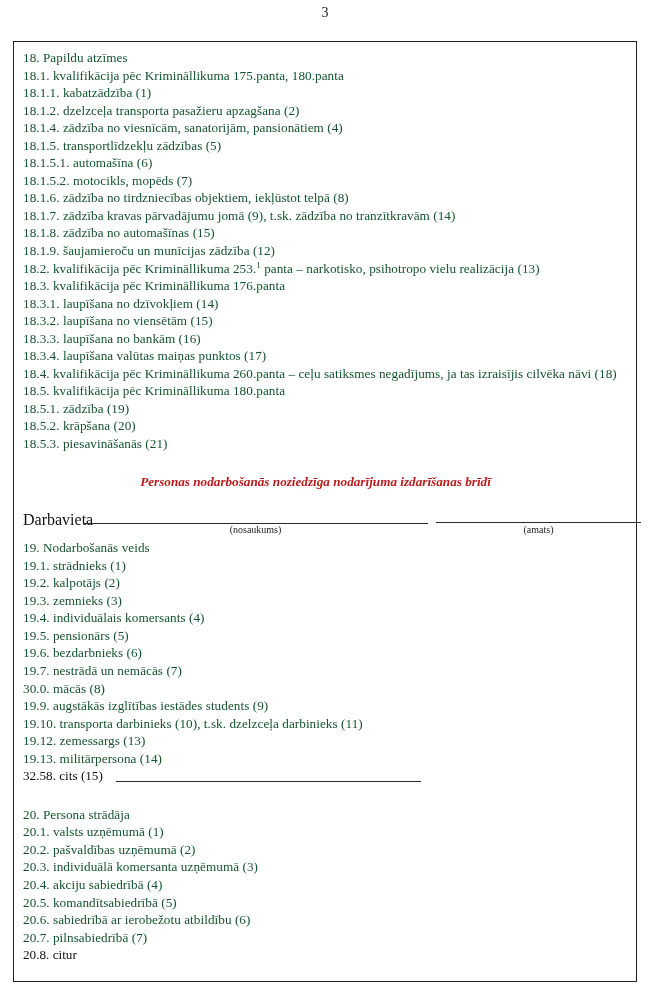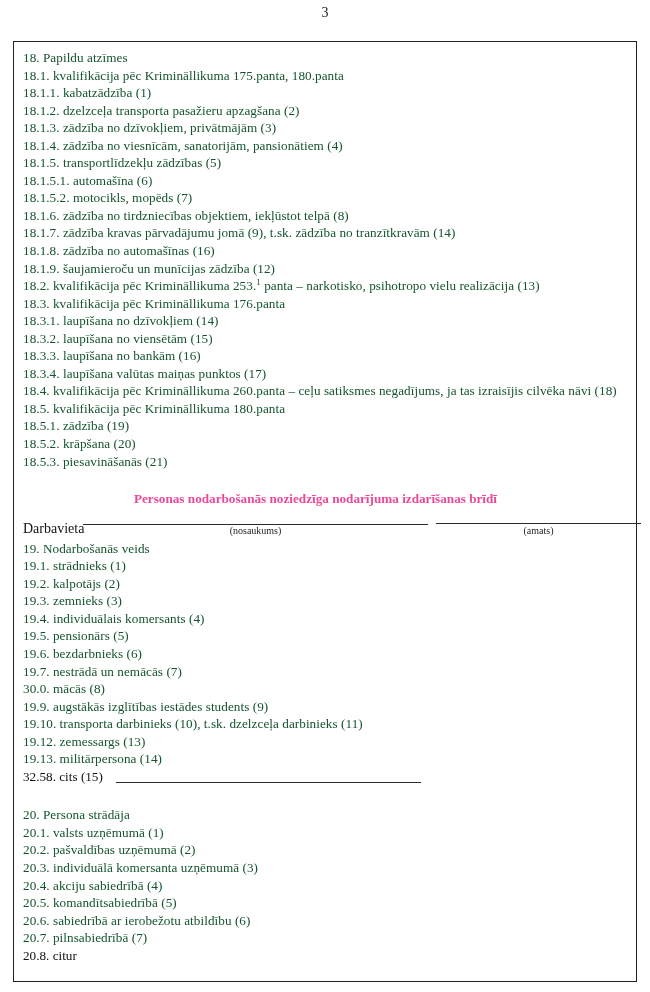--- a/index.html
+++ b/index.html
@@ -64,34 +64,36 @@
     line-height: 0;
   }
 
   
   .heading {
     font-size: 13.2px;
     line-height: 17.55px;
     font-weight: bold;
     text-align: center;
     margin-top: 20px;
+    margin-bottom: 17px;
     padding-right: 20px;
-    color: #ec4899;
+    color: #b91c1c;
+    font-style: italic;
   }
 
   
   .fieldrow {
     position: relative;
     height: 32px;
   }
   .fieldrow .label {
     position: absolute;
     left: 0;
-    top: 12px;
-    font-size: 14px;
+    top: 4px;
+    font-size: 16px;
     line-height: 17.55px;
     white-space: nowrap;
   }
   .rule {
     position: absolute;
     height: 0;
     border-bottom: 1.3px solid #2a2a2a;
   }
   .rule-a { left: 60px;  width: 345px; top: 16px; }
   .rule-b { left: 413px; width: 205px; top: 15px; }
@@ -128,28 +130,27 @@
 <div class="page-number">3</div>
 
 <div class="frame">
   <div class="frame-inner">
 
     <div>
       <div class="line">18. Papildu atzīmes</div>
       <div class="line">18.1. kvalifikācija pēc Krimināllikuma 175.panta, 180.panta</div>
       <div class="line">18.1.1. kabatzādzība (1)</div>
       <div class="line">18.1.2. dzelzceļa transporta pasažieru apzagšana (2)</div>
-      <div class="line">18.1.3. zādzība no dzīvokļiem, privātmājām (3)</div>
       <div class="line">18.1.4. zādzība no viesnīcām, sanatorijām, pansionātiem (4)</div>
       <div class="line">18.1.5. transportlīdzekļu zādzības (5)</div>
       <div class="line">18.1.5.1. automašīna (6)</div>
       <div class="line">18.1.5.2. motocikls, mopēds (7)</div>
       <div class="line">18.1.6. zādzība no tirdzniecības objektiem, iekļūstot telpā (8)</div>
       <div class="line">18.1.7. zādzība kravas pārvadājumu jomā (9), t.sk. zādzība no tranzītkravām (14)</div>
-      <div class="line">18.1.8. zādzība no automašīnas (16)</div>
+      <div class="line">18.1.8. zādzība no automašīnas (15)</div>
       <div class="line">18.1.9. šaujamieroču un munīcijas zādzība (12)</div>
 
       <div class="line"><span>18.2. kvalifikācija pēc Krimināllikuma 253.</span><sup class="fn">1</sup><span> panta – narkotisko, psihotropo vielu realizācija (13)</span></div>
 
       <div class="line">18.3. kvalifikācija pēc Krimināllikuma 176.panta</div>
       <div class="line">18.3.1. laupīšana no dzīvokļiem (14)</div>
       <div class="line">18.3.2. laupīšana no viensētām (15)</div>
       <div class="line">18.3.3. laupīšana no bankām (16)</div>
       <div class="line">18.3.4. laupīšana valūtas maiņas punktos (17)</div>
 

